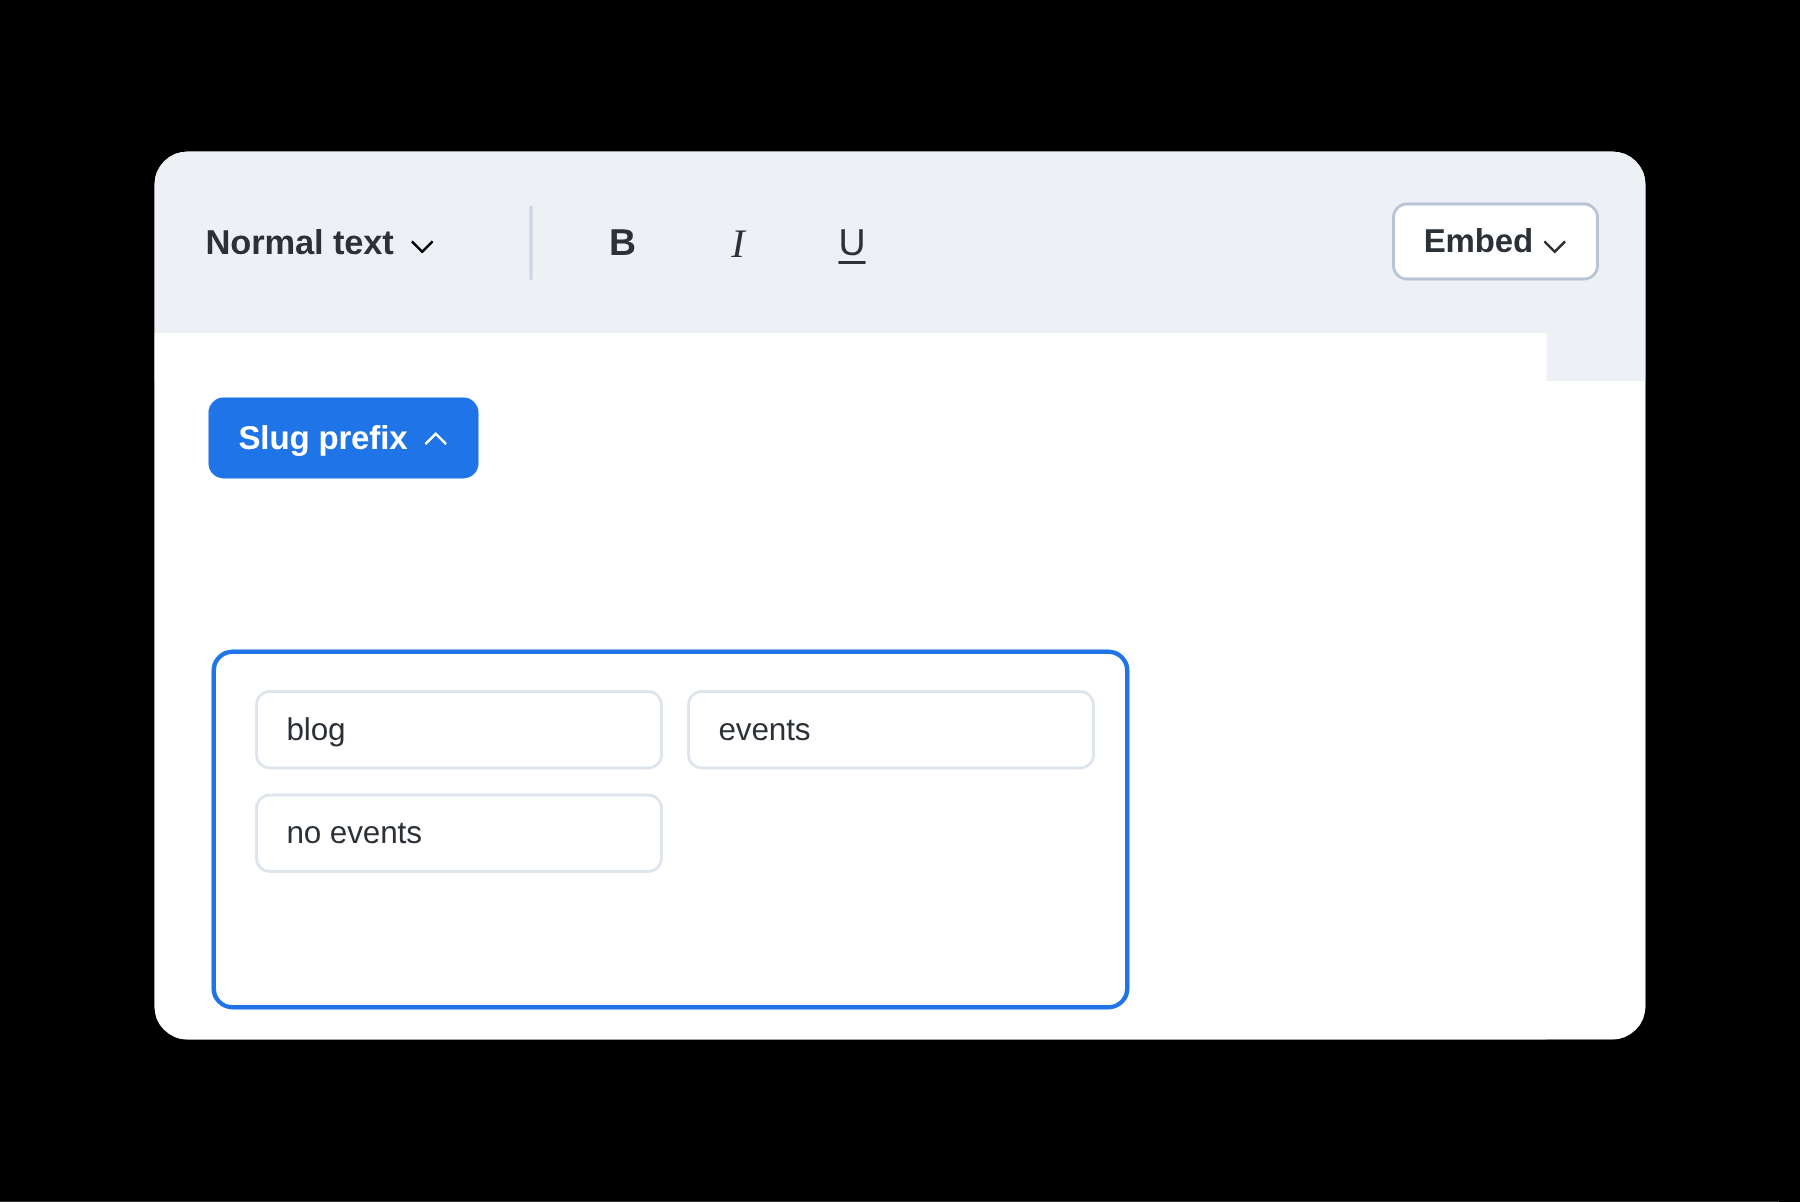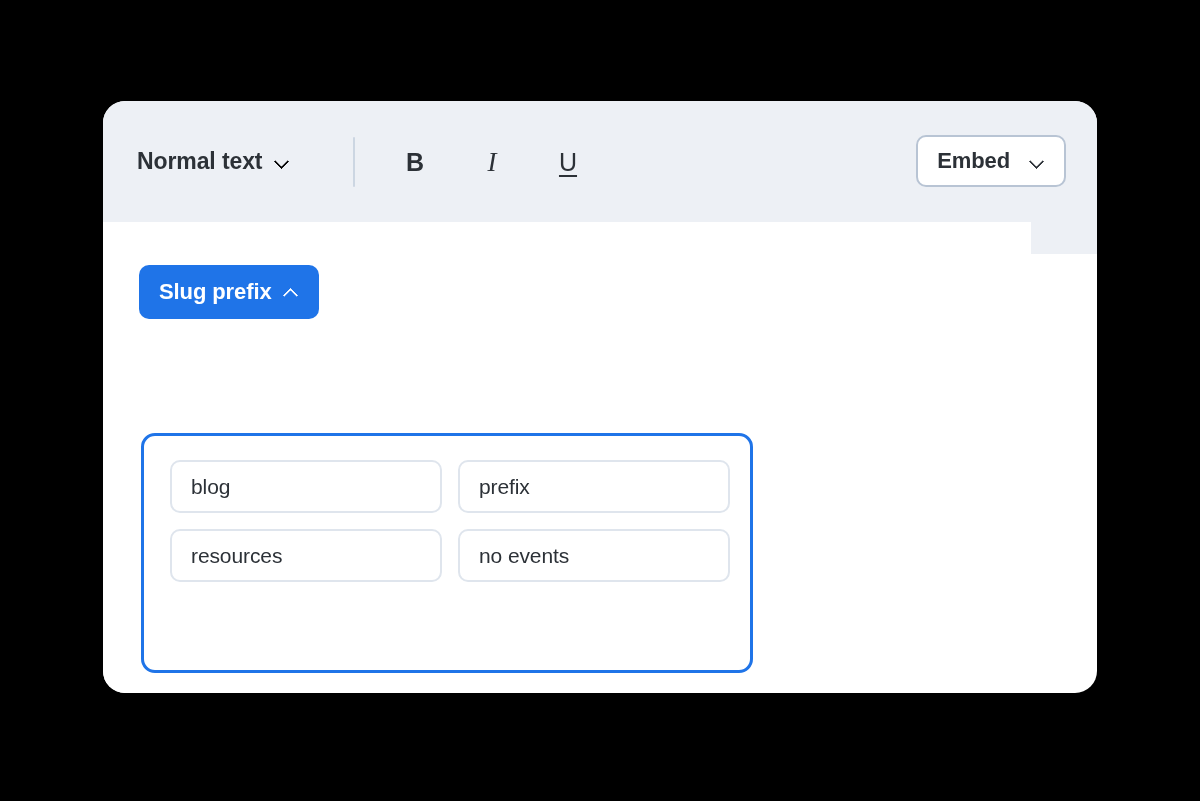--- a/index.html
+++ b/index.html
@@ -122,21 +122,21 @@
     right: 31px;
     top: 34px;
     height: 52px;
     box-sizing: border-box;
     padding: 0 19px;
     background: #ffffff;
     border: 2px solid #b8c4d4;
     border-radius: 10px;
     display: flex;
     align-items: center;
-    gap: 20px;
+    gap: 8px;
     cursor: pointer;
     user-select: none;
   }
   .embed-label {
     font-size: 22px;
     font-weight: 600;
     color: #2c3137;
     letter-spacing: -0.1px;
     line-height: 1;
   }
@@ -259,27 +259,24 @@
       </div>
 
       <div class="prefix-panel">
         <div class="prefix-grid">
 
           <div class="prefix-chip">
             <span class="prefix-chip-label">blog</span>
           </div>
 
           <div class="prefix-chip">
-            <span class="prefix-chip-label">prefix</span>
+            <span class="prefix-chip-label">events</span>
           </div>
 
 
-          <div class="prefix-chip">
-            <span class="prefix-chip-label">resources</span>
-          </div>
 
           <div class="prefix-chip">
             <span class="prefix-chip-label">no events</span>
           </div>
 
         </div>
       </div>
 
     </div>
 

